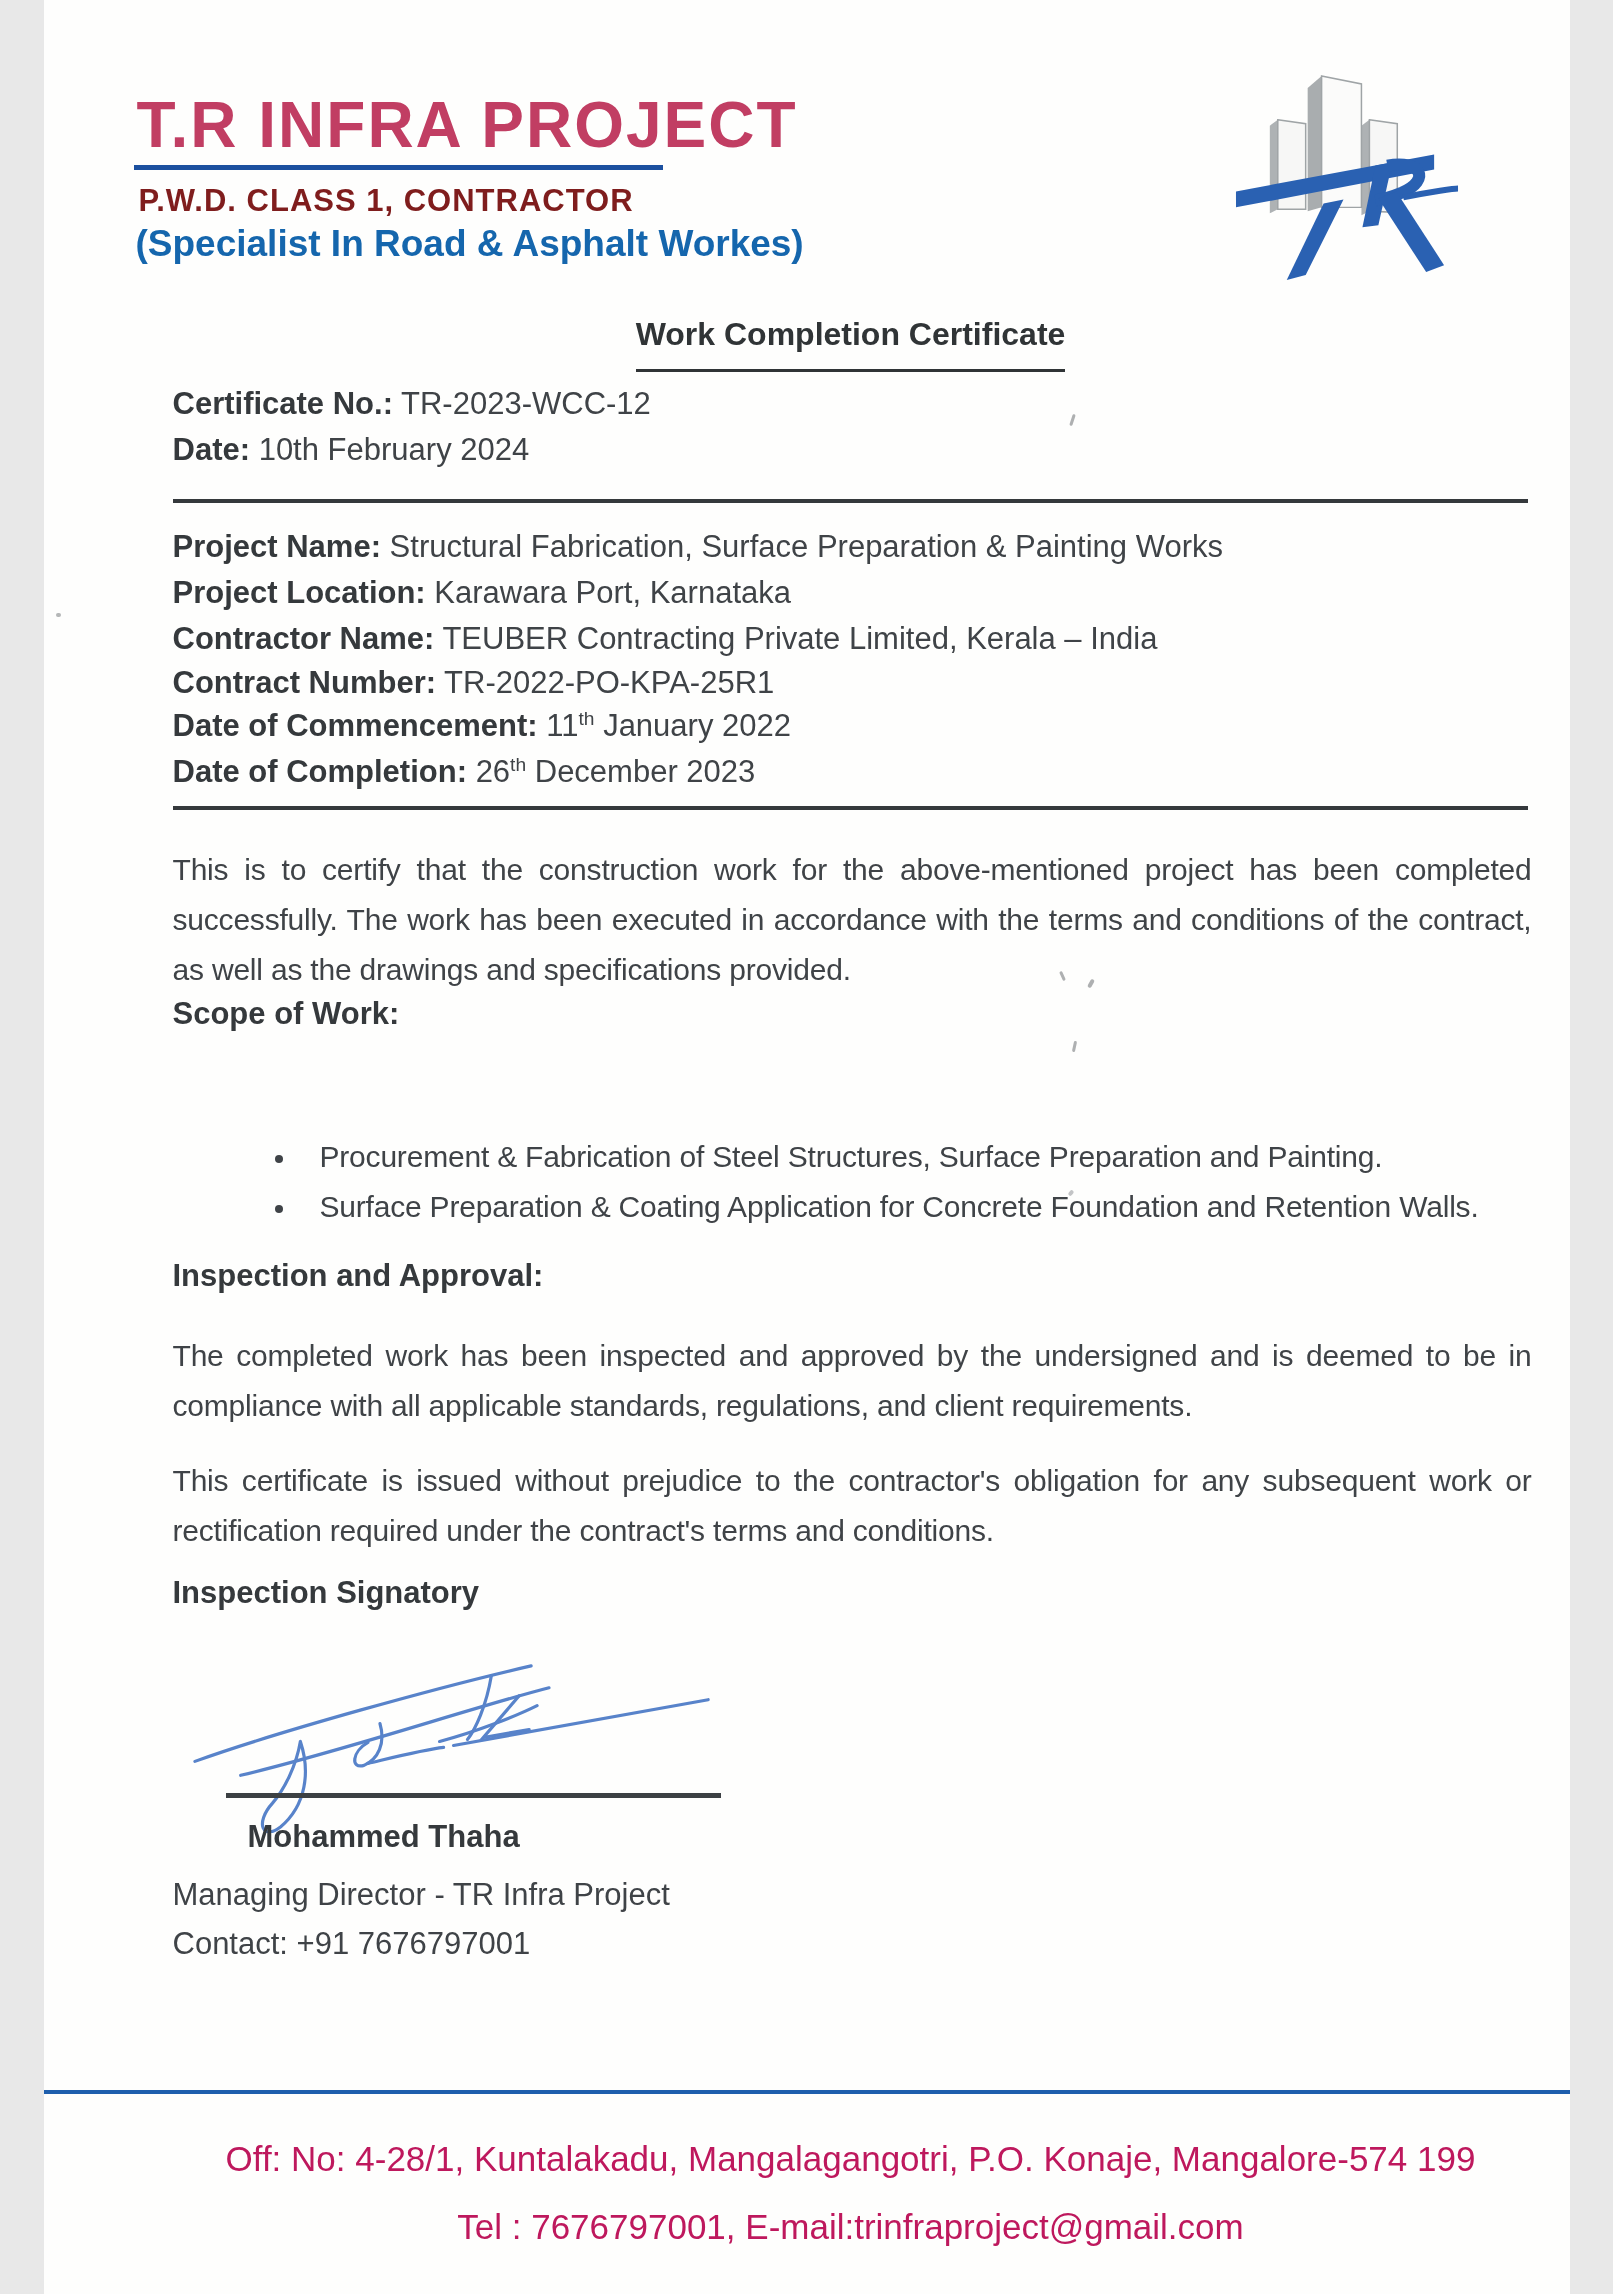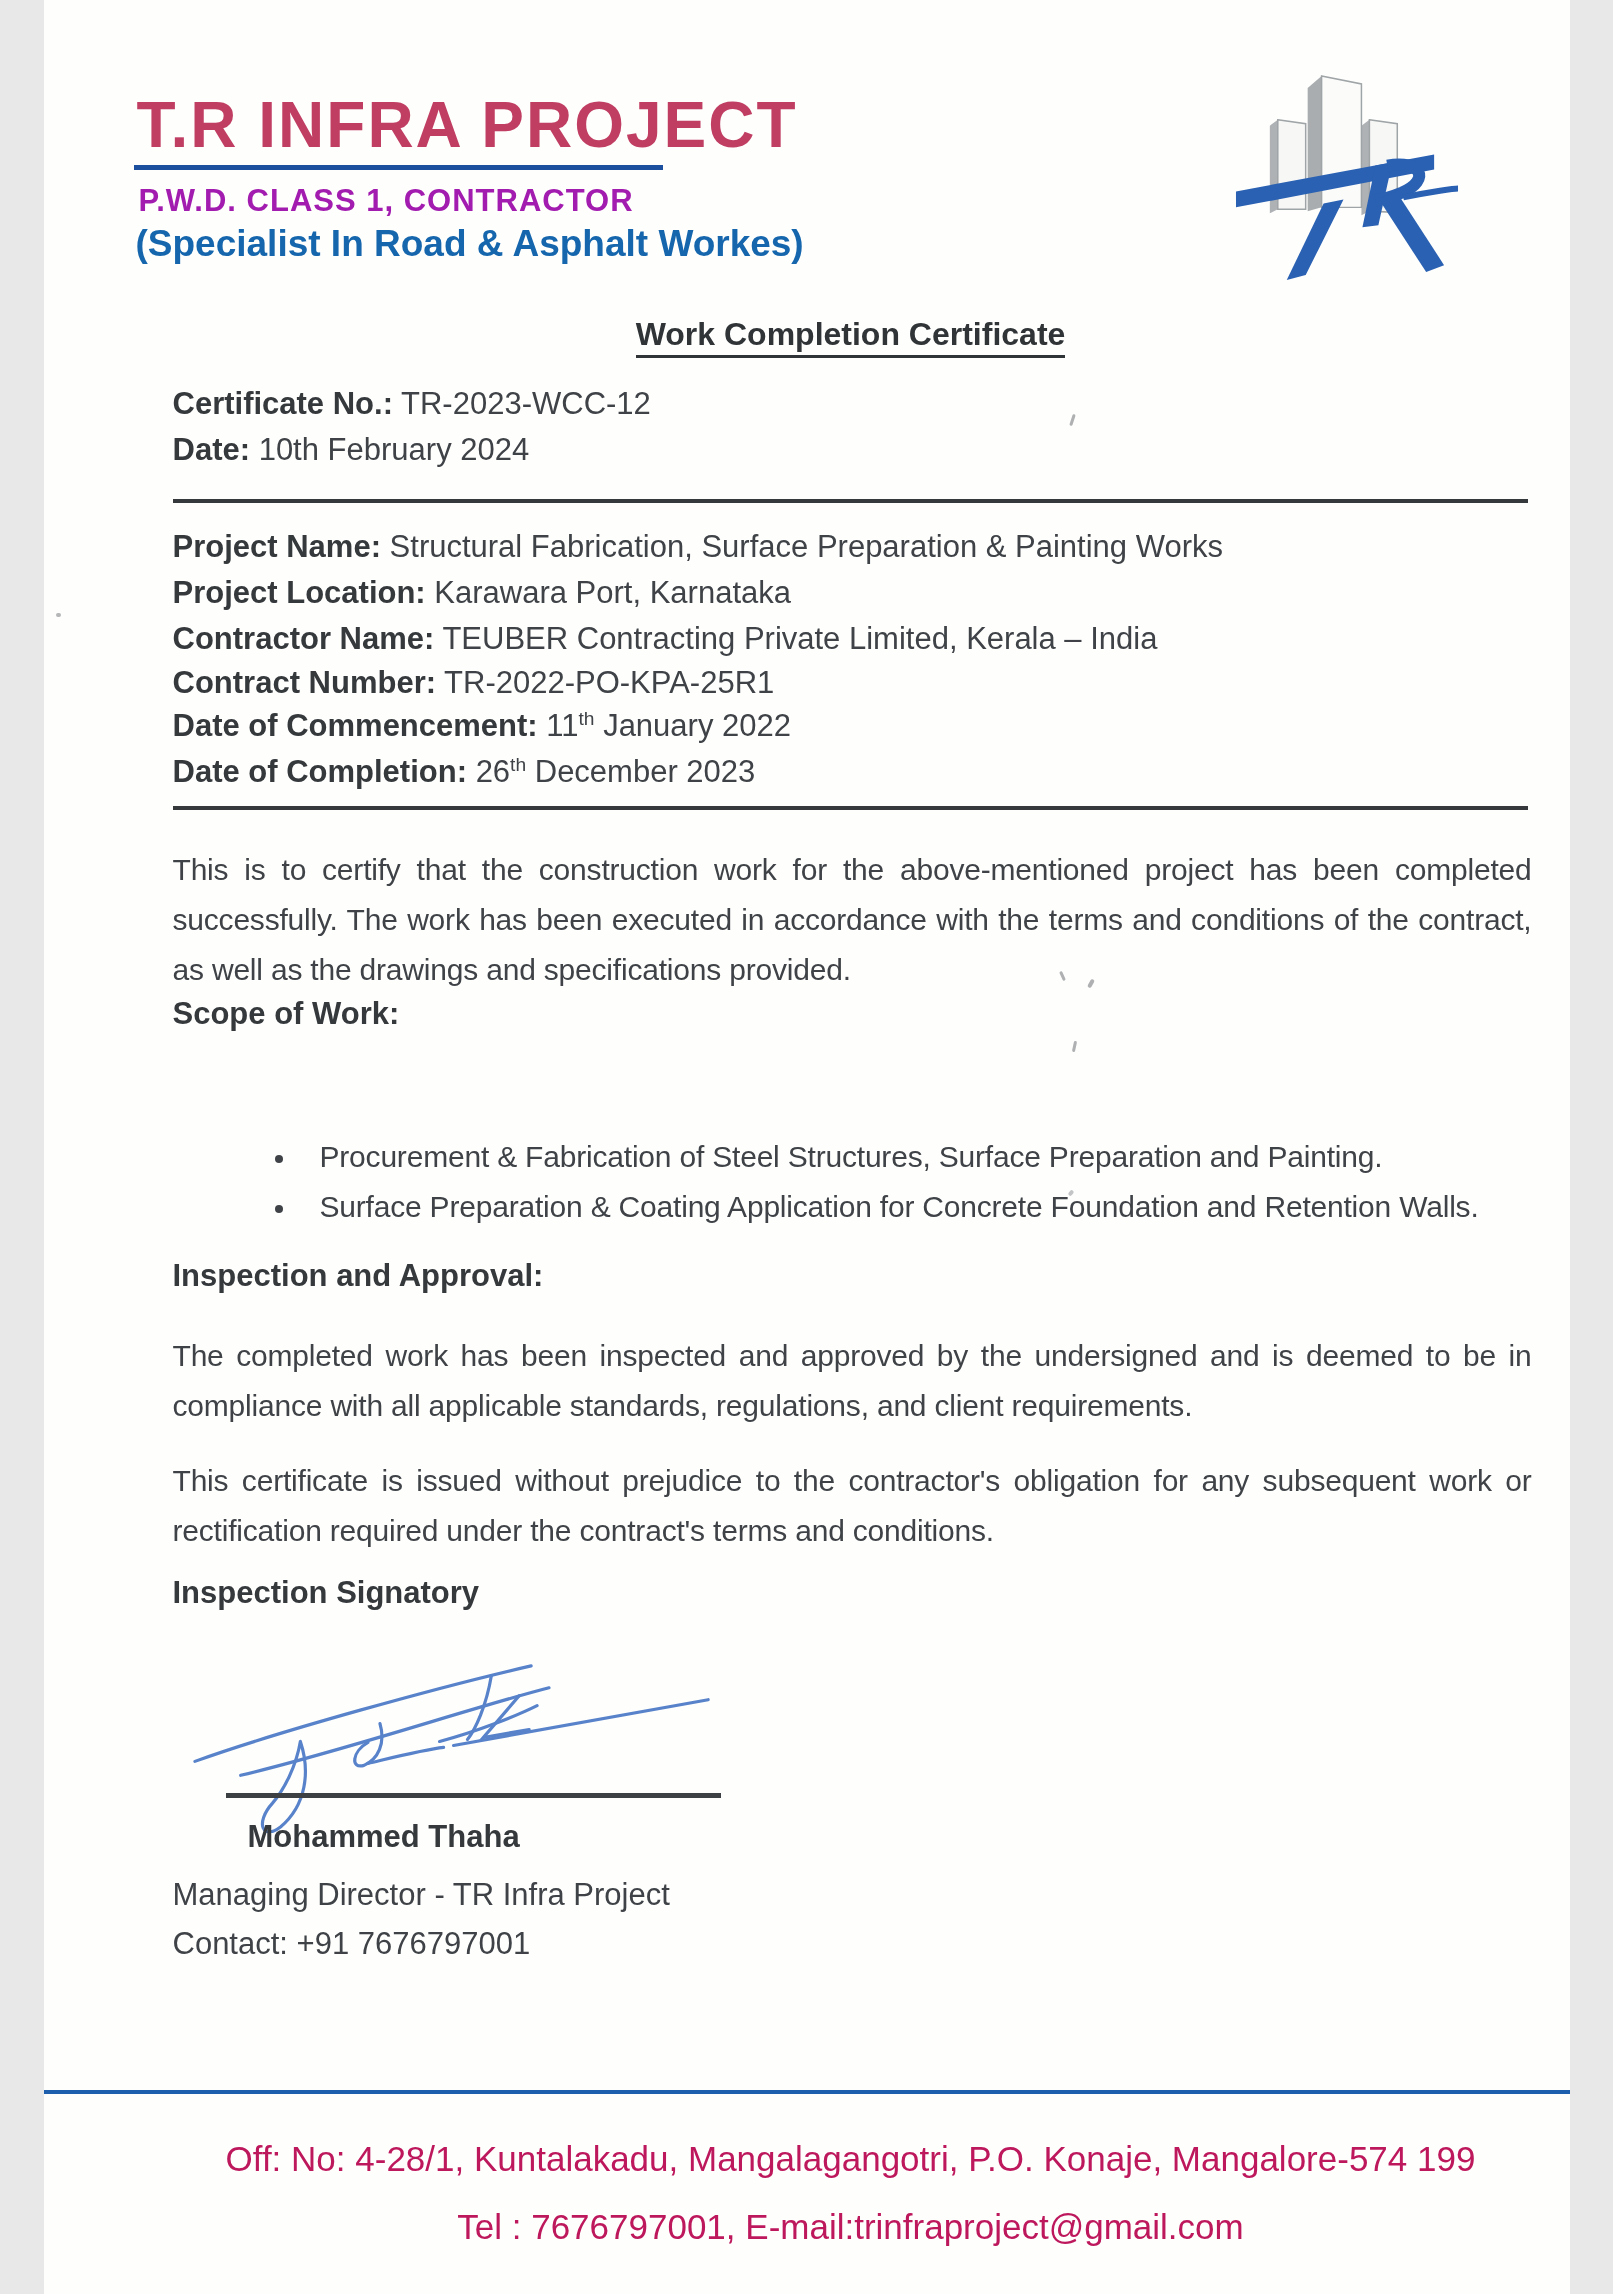--- a/index.html
+++ b/index.html
@@ -19,35 +19,35 @@
     font-size:64px; font-weight:800; letter-spacing:2px;
     color:#c13e63;
   }
   .header-rule{
     position:absolute; left:90px; top:165px;
     width:529px; height:5px; background:#1c509f;
   }
   .pwd-line{
     position:absolute; left:95px; top:183px;
     font-size:31px; font-weight:bold; letter-spacing:1px;
-    color:#a21caf;
+    color:#7f1d1d;
   }
   .spec-line{
     position:absolute; left:92px; top:223px;
     font-size:37px; font-weight:600;
     color:#1566ad;
   }
   .logo{ position:absolute; left:1186px; top:58px; }
   
   .doc-title{
     position:absolute; left:0; top:316px; width:1614px;
     text-align:center; font-size:32px; font-weight:bold; color:#303436;
   }
   .doc-title span{
-    border-bottom:3px solid #303436; padding-bottom:3px;
+    border-bottom:3px solid #303436; padding-bottom:17px;
   }
   
   .row{ position:absolute; left:129px; width:1359px; font-size:31px; }
   .row b{ color:#35393c; }
   .hr{ position:absolute; left:129px; width:1355px; height:4px; background:#35393c; }
   .para{
     position:absolute; left:129px; width:1359px;
     font-size:30px; line-height:50px; letter-spacing:-0.2px;
     text-align:justify;
   }

